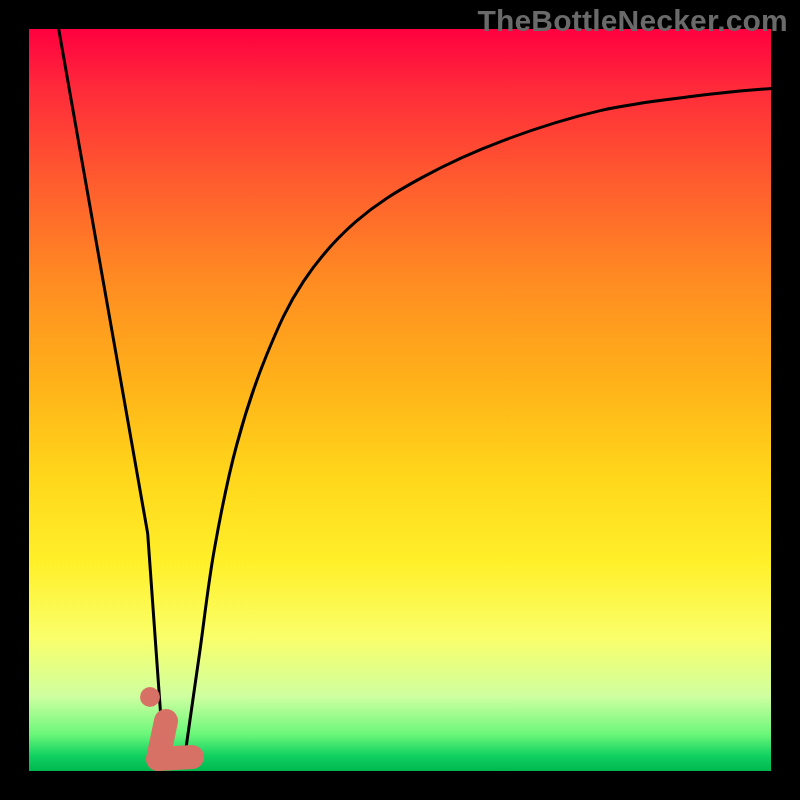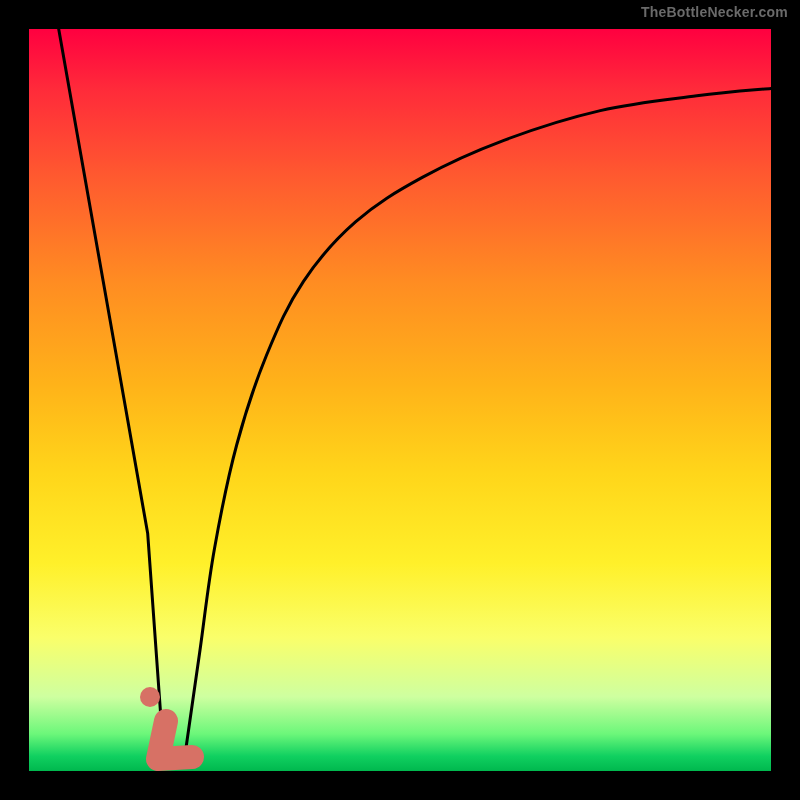--- a/index.html
+++ b/index.html
@@ -8,21 +8,21 @@
     position: relative;
     width: 800px;
     height: 800px;
     background: #000;
   }
   .watermark {
     position: absolute;
     top: 4px;
     right: 12px;
     font-family: Arial, Helvetica, sans-serif;
-    font-size: 14px;
+    font-size: 30px;
     font-weight: 600;
     color: #6a6a6a;
     letter-spacing: 0.2px;
     z-index: 5;
   }
   .plot-area {
     position: absolute;
     left: 29px;
     top: 29px;
     width: 742px;

